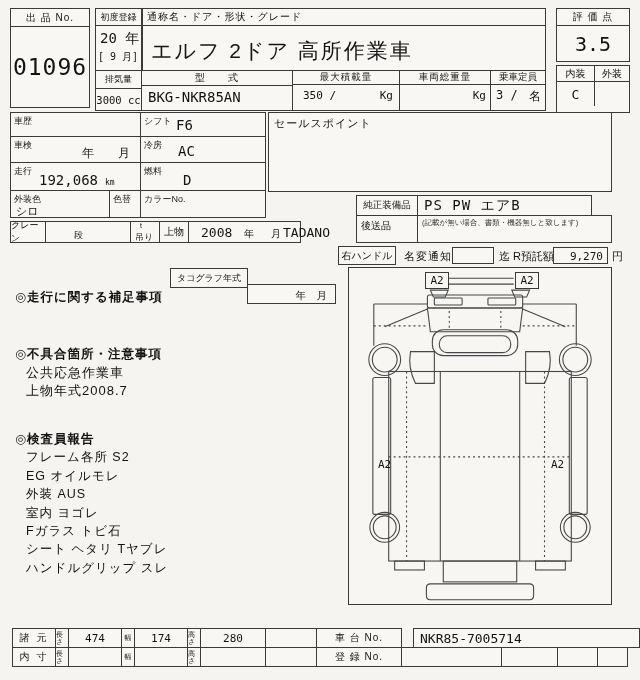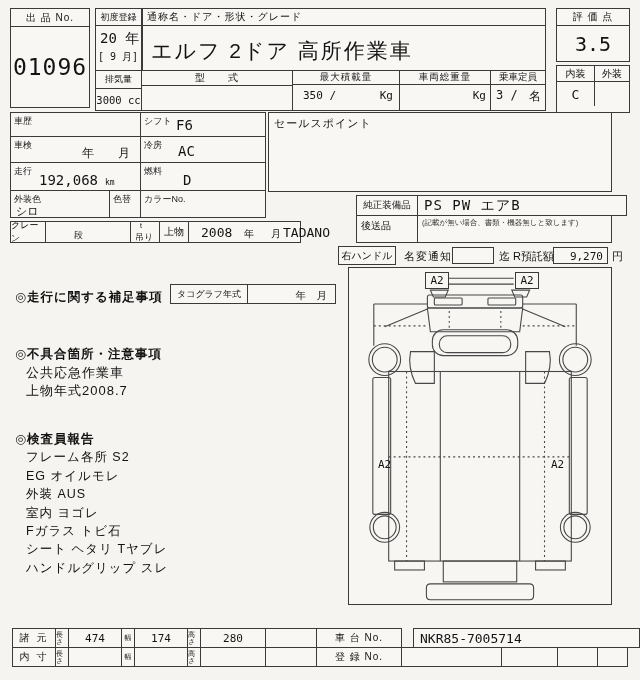--- a/index.html
+++ b/index.html
@@ -58,20 +58,21 @@
   </div>
 </div>
 
 <div class="abs b" style="left:95px;top:70px;width:47px;height:41px;">
   <div class="hd" style="height:17px;font-size:9px;letter-spacing:0;">排気量</div>
   <div class="cent mono" style="height:22px;font-size:10.5px;">3000 cc</div>
 </div>
 
 <div class="abs b" style="left:141px;top:70px;width:152px;height:41px;">
   <div class="hd">型　　式</div>
+  <div class="mono" style="font-size:14px;padding:3px 0 0 6px;">BKG-NKR85AN</div>
 </div>
 
 <div class="abs b" style="left:292px;top:70px;width:108px;height:41px;">
   <div class="hd" style="font-size:9.5px;">最大積載量</div>
   <div class="mono" style="display:flex;justify-content:space-between;padding:4px 6px 0 10px;font-size:11px;">
     <span>350 /</span>
     <span>Kg</span>
   </div>
 </div>
 
@@ -143,21 +144,21 @@
       <span style="position:absolute;left:82px;top:5px;font-size:10px;">月</span>
       <span class="mono" style="position:absolute;left:94px;top:3px;font-size:13px;">TADANO</span>
     </div>
   </div>
 </div>
 
 <div class="abs b" style="left:268px;top:112px;width:344px;height:80px;">
   <span style="position:absolute;left:5px;top:3px;font-size:11px;letter-spacing:1px;">セールスポイント</span>
 </div>
 
-<div class="abs b" style="left:356px;top:195px;width:271px;height:21px;">
+<div class="abs b" style="left:356px;top:195px;width:236px;height:21px;">
   <div style="display:flex;height:100%;">
     <div class="cent" style="width:60px;font-size:9.5px;border-right:1px solid #3a3a3a;">純正装備品</div>
     <div class="mono" style="flex:1;font-size:14px;padding:1px 0 0 6px;letter-spacing:1px;">PS PW エアB</div>
   </div>
 </div>
 
 <div class="abs b" style="left:356px;top:215px;width:256px;height:28px;">
   <div style="display:flex;height:100%;">
     <div style="width:60px;border-right:1px solid #3a3a3a;position:relative;">
       <span style="position:absolute;left:4px;top:3px;font-size:10px;">後送品</span>
@@ -168,21 +169,21 @@
 
 <div class="abs b cent" style="left:338px;top:246px;width:58px;height:19px;font-size:10px;">右ハンドル</div>
 <span class="abs" style="left:404px;top:249px;font-size:11px;letter-spacing:1px;">名変通知</span>
 <div class="abs b" style="left:452px;top:247px;width:42px;height:17px;"></div>
 <span class="abs" style="left:499px;top:249px;font-size:11px;">迄</span>
 <span class="abs" style="left:513px;top:249px;font-size:11px;">R預託額</span>
 <div class="abs b mono" style="left:553px;top:247px;width:55px;height:17px;text-align:right;font-size:11px;padding:2px 4px 0 0;">9,270</div>
 <span class="abs" style="left:612px;top:249px;font-size:11px;">円</span>
 
 <div class="ttl" style="top:289px;">◎走行に関する補足事項</div>
-<div class="abs b cent" style="left:170px;top:284px;width:78px;height:20px;font-size:9px;">タコグラフ年式</div>
+<div class="abs b cent" style="left:170px;top:268px;width:78px;height:20px;font-size:9px;">タコグラフ年式</div>
 <div class="abs b" style="left:247px;top:284px;width:89px;height:20px;">
   <span style="position:absolute;right:8px;top:4px;font-size:10.5px;">年　月</span>
 </div>
 
 <div class="ttl" style="top:346px;">◎不具合箇所・注意事項</div>
 <div class="note-line" style="top:364px;font-size:13px;">公共応急作業車</div>
 <div class="note-line" style="top:382px;font-size:13px;">上物年式2008.7</div>
 
 <div class="ttl" style="top:431px;">◎検査員報告</div>
 <div class="note-line" style="top:449px;">フレーム各所 S2</div>

